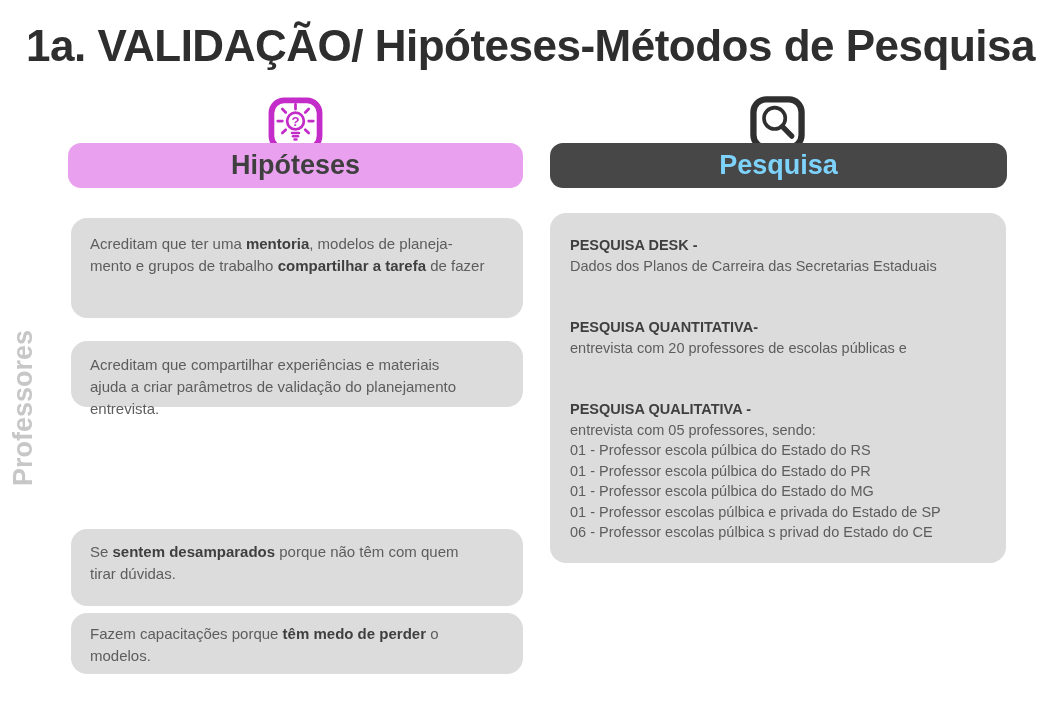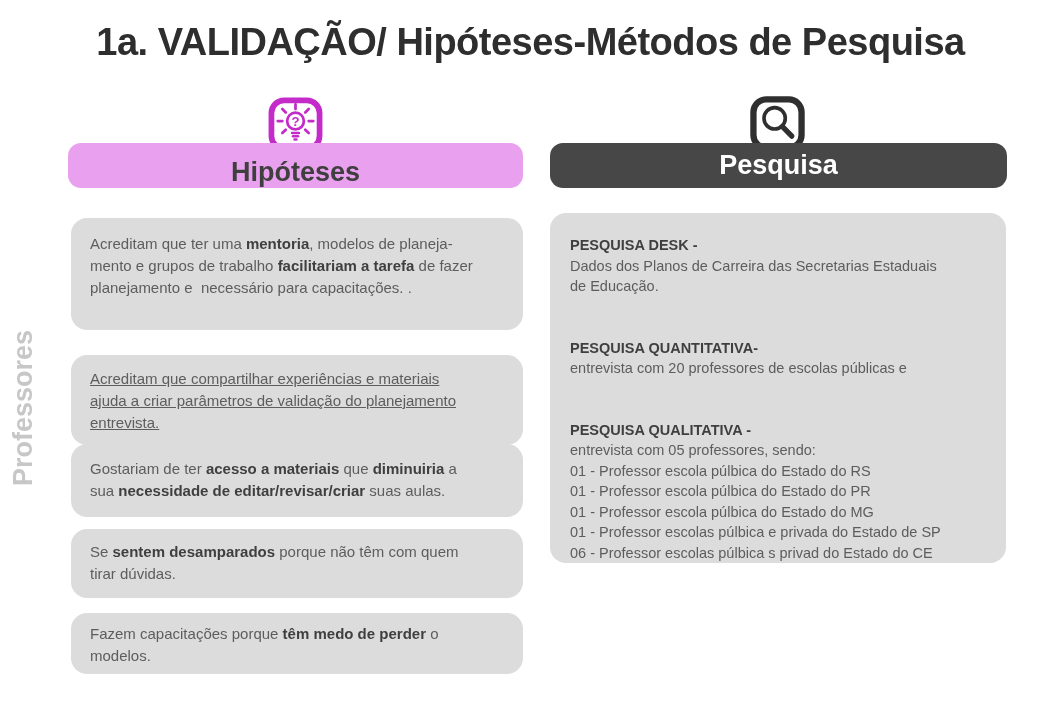--- a/index.html
+++ b/index.html
@@ -9,46 +9,45 @@
   }
   #slide{
     position:relative;
     width:1061px;height:725px;
     background:var(--c-bg,#ffffff);
     overflow:hidden;
   }
   .title{
     position:absolute;left:0;top:21px;width:100%;
     text-align:center;
-    font-size:38px;font-weight:bold;letter-spacing:-0.5px;
+    font-size:44px;font-weight:bold;letter-spacing:-0.5px;
     color:var(--c-title,#2e2e2e);
   }
   .side-label{
     position:absolute;
     left:-85px;top:391px;width:220px;height:34px;
     transform:rotate(-90deg);
     text-align:center;
     font-size:27px;font-weight:bold;
     color:var(--c-side,#c7c7c7);
   }
   .header-bar{
     position:absolute;height:45px;border-radius:13px;
     display:flex;align-items:center;justify-content:center;
     font-size:27px;font-weight:bold;
   }
   .header-bar.pink{
     left:68px;top:143px;width:455px;
     background:var(--c-pink,#e9a0ee);
     color:var(--c-bold,#3d3d3d);
-    align-items:flex-end;
   }
   .header-bar.dark{
     left:550px;top:143px;width:457px;
     background:var(--c-dark,#474747);
-    color:#ffffff;
+    color:#7dd3fc;
   }
   .icon-box{
     position:absolute;width:55px;height:55px;
   }
   .icon-box.pink{left:268px;top:97px;}
   .icon-box.dark{left:750px;top:96px;}
   .icon-box svg{width:100%;height:100%;display:block;}
   .card{
     position:absolute;
     background:var(--c-card,#dcdcdc);
@@ -56,24 +55,24 @@
     box-sizing:border-box;
     color:var(--c-text,#5d5d5d);
     font-size:15px;line-height:22px;
   }
   .card.left{left:71px;width:452px;padding:13px 19px;}
   .card.right{
     left:550px;top:213px;width:456px;height:350px;
     padding:22px 20px 20px 20px;
     font-size:14.5px;line-height:20.5px;
   }
-  #card-1{top:218px;height:112px;padding-top:15px;}
-  #card-2{top:355px;height:90px;text-decoration:underline;}
+  #card-1{top:218px;height:100px;padding-top:15px;}
+  #card-2{top:341px;height:66px;}
   #card-3{top:444px;height:73px;padding-top:14px;}
-  #card-4{top:529px;height:69px;padding-top:12px;}
+  #card-4{top:529px;height:77px;padding-top:12px;}
   #card-5{top:613px;height:61px;padding-top:10px;}
   .tl{white-space:pre-wrap;}
   .b{font-weight:bold;color:var(--c-bold,#3f3f3f);}
 </style>
 </head>
 <body>
 
 <div id="slide">
 
   <div class="title">1a. VALIDAÇÃO/ Hipóteses-Métodos de Pesquisa</div>
@@ -99,35 +98,28 @@
       <text x="24" y="25.3" text-anchor="middle" font-size="11.5" font-weight="bold" fill="var(--c-magenta,#c42cc9)" font-family="Liberation Sans, sans-serif">?</text>
     </svg>
   </span>
   <div class="header-bar pink">
     <span>Hipóteses</span>
   </div>
 
   <div class="card left" id="card-1">
     <div>
         <div class="tl"><span>Acreditam que ter uma </span><span class="b">mentoria</span><span>, modelos de planeja-</span></div>
-        <div class="tl"><span>mento e grupos de trabalho </span><span class="b">facilitariam a tarefa</span><span> de fazer</span></div>
-        <div class="tl"><span>planejamento e  necessário para capacitações. .</span></div>
+        <div class="tl"><span>mento e grupos de trabalho </span><span class="b">compartilhar a tarefa</span><span> de fazer</span></div>
       </div>
   </div>
   <div class="card left" id="card-2">
     <div>
         <div class="tl"><span>Acreditam que compartilhar experiências e materiais</span></div>
         <div class="tl"><span>ajuda a criar parâmetros de validação do planejamento</span></div>
         <div class="tl"><span>entrevista.</span></div>
-      </div>
-  </div>
-  <div class="card left" id="card-3">
-    <div>
-        <div class="tl"><span>Gostariam de ter </span><span class="b">acesso a materiais</span><span> que </span><span class="b">diminuiria</span><span> a</span></div>
-        <div class="tl"><span>sua </span><span class="b">necessidade de editar/revisar/criar</span><span> suas aulas.</span></div>
       </div>
   </div>
   <div class="card left" id="card-4">
     <div>
         <div class="tl"><span>Se </span><span class="b">sentem desamparados</span><span> porque não têm com quem</span></div>
         <div class="tl"><span>tirar dúvidas.</span></div>
       </div>
   </div>
   <div class="card left" id="card-5">
     <div>
@@ -144,21 +136,20 @@
     </svg>
   </span>
   <div class="header-bar dark">
     <span>Pesquisa</span>
   </div>
 
   <div class="card right">
     <div>
         <div class="tl"><span class="b">PESQUISA DESK -</span></div>
         <div class="tl"><span>Dados dos Planos de Carreira das Secretarias Estaduais</span></div>
-        <div class="tl"><span>de Educação.</span></div>
         <div class="tl">&nbsp;</div>
         <div class="tl">&nbsp;</div>
         <div class="tl"><span class="b">PESQUISA QUANTITATIVA-</span></div>
         <div class="tl"><span>entrevista com 20 professores de escolas públicas e</span></div>
         <div class="tl">&nbsp;</div>
         <div class="tl">&nbsp;</div>
         <div class="tl"><span class="b">PESQUISA QUALITATIVA -</span></div>
         <div class="tl"><span>entrevista com 05 professores, sendo:</span></div>
         <div class="tl"><span>01 - Professor escola púlbica do Estado do RS</span></div>
         <div class="tl"><span>01 - Professor escola púlbica do Estado do PR</span></div>

